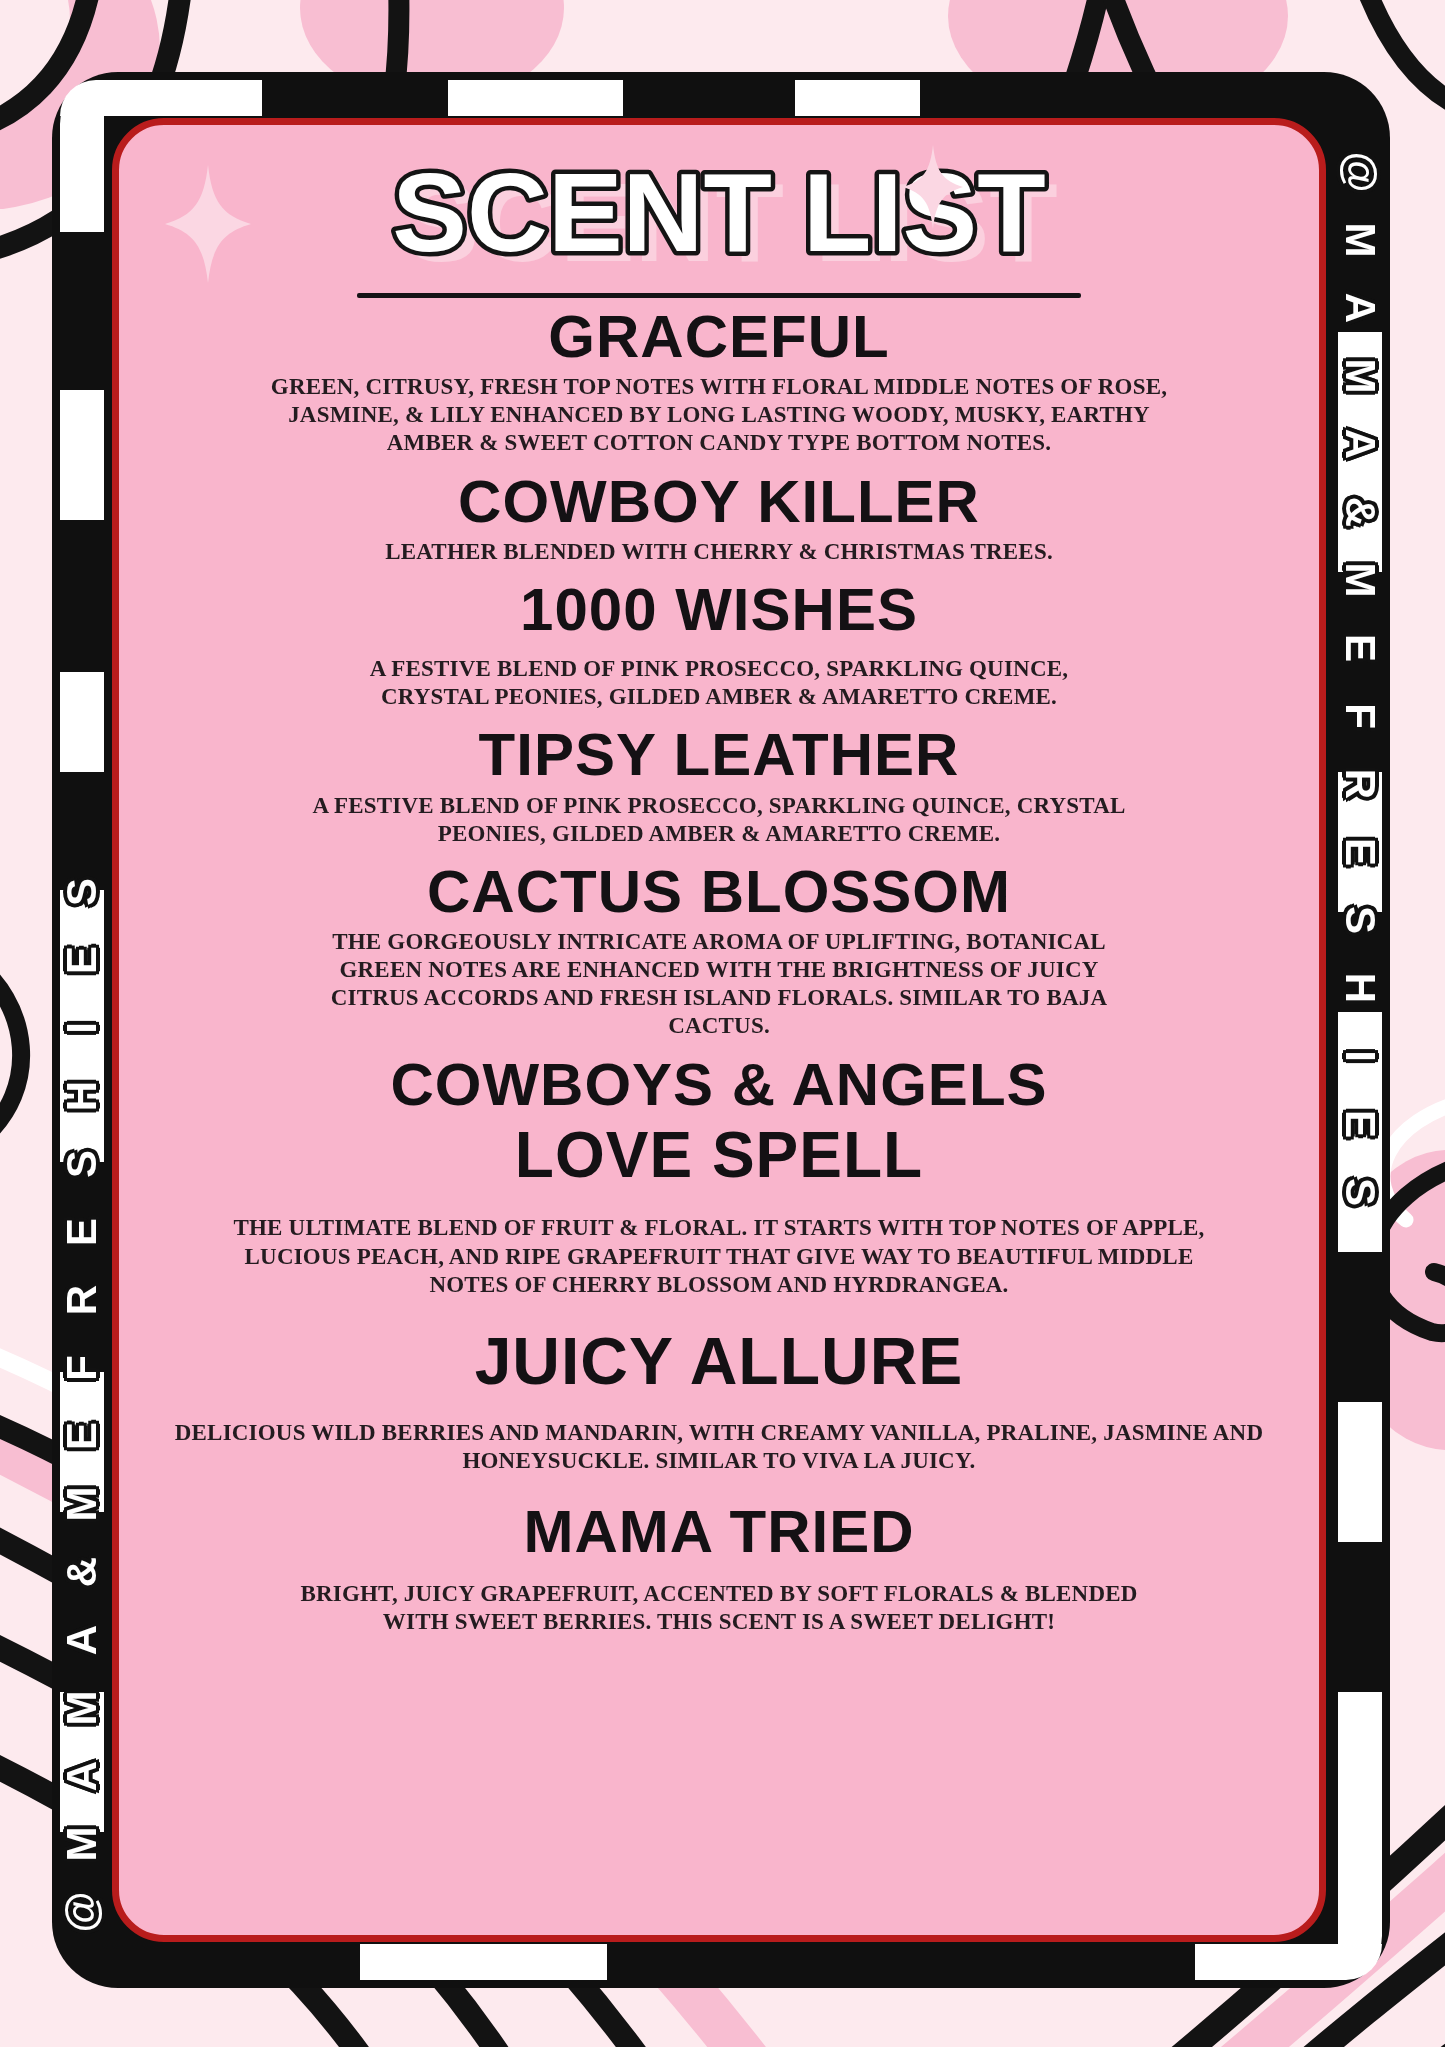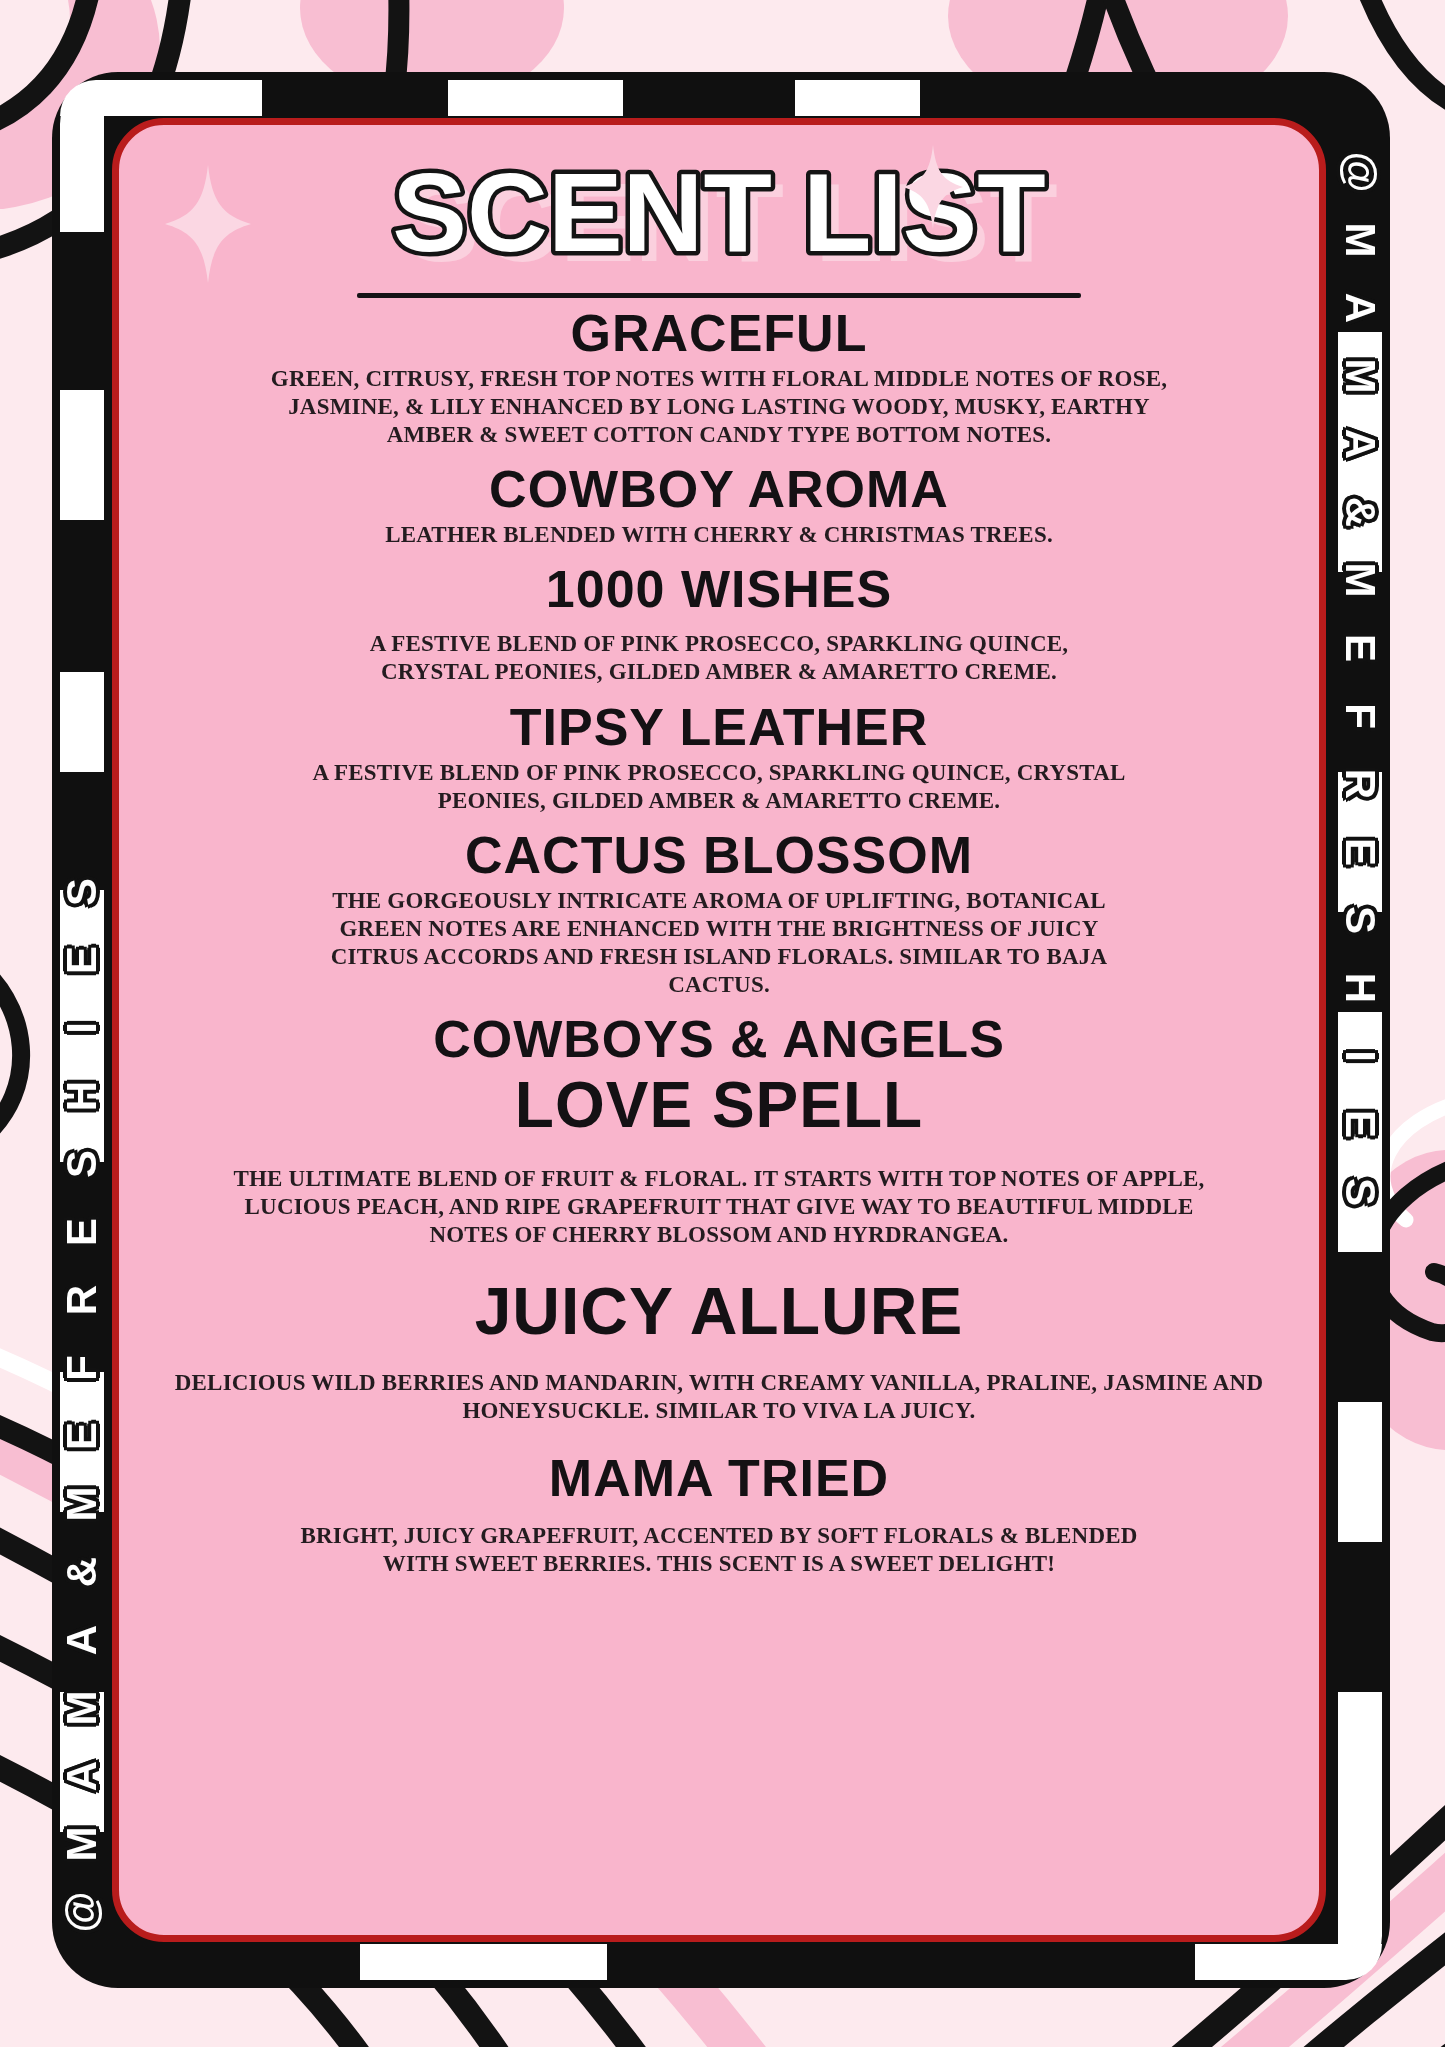--- a/index.html
+++ b/index.html
@@ -45,21 +45,21 @@
   
   .card{position:absolute;left:60px;top:46px;right:64px;bottom:46px;background:#f9b5cc;
         border:7px solid #b91c1c;border-radius:52px;z-index:2;text-align:center;}
 
   .title-wrap{position:relative;margin-top:14px;}
   .sparkle{position:absolute;}
   .sparkle.sp-left{left:46px;top:26px;}
   .sparkle.sp-right{left:784px;top:6px;}
   .divider{width:724px;height:5px;background:#161316;margin:0 auto 8px auto;border-radius:2px;}
 
-  .scent-name{margin:6px 0 0 0;font-size:52px;line-height:1.04;font-weight:bold;color:#141114;letter-spacing:1px;}
+  .scent-name{margin:6px 0 0 0;font-size:60px;line-height:1.04;font-weight:bold;color:#141114;letter-spacing:1px;}
   .scent-desc{font-family:"Liberation Serif",serif;font-weight:700;font-size:23px;line-height:1.22;
               color:#241c20;margin:5px auto 13px auto;max-width:1000px;letter-spacing:0.2px;}
   #scent-list .scent:nth-of-type(1) .scent-desc{max-width:900px;}
   #scent-list .scent:nth-of-type(3) .scent-desc{max-width:800px;margin-top:14px;}
   #scent-list .scent:nth-of-type(4) .scent-desc{max-width:830px;}
   #scent-list .scent:nth-of-type(5) .scent-desc{max-width:830px;}
   #scent-list .scent:nth-of-type(6) .scent-desc{max-width:950px;}
   #scent-list .scent:nth-of-type(7) .scent-name{font-size:64px;}
   #scent-list .scent:nth-of-type(7) .scent-desc{margin-top:26px;margin-bottom:28px;}
   #scent-list .scent:nth-of-type(8) .scent-name{font-size:66px;}
@@ -178,21 +178,21 @@
       </div>
       <div class="divider"></div>
 
       <div id="scent-list">
   <section class="scent">
     <h2 class="scent-name">GRACEFUL</h2>
     <p class="scent-desc">GREEN, CITRUSY, FRESH TOP NOTES WITH FLORAL MIDDLE NOTES OF ROSE, JASMINE, &amp; LILY ENHANCED BY LONG LASTING WOODY, MUSKY, EARTHY AMBER &amp; SWEET COTTON CANDY TYPE BOTTOM NOTES.</p>
   </section>
 
   <section class="scent">
-    <h2 class="scent-name">COWBOY AROMA</h2>
+    <h2 class="scent-name">COWBOY KILLER</h2>
     <p class="scent-desc">LEATHER BLENDED WITH CHERRY &amp; CHRISTMAS TREES.</p>
   </section>
 
 
   <section class="scent">
     <h2 class="scent-name">1000 WISHES</h2>
     <p class="scent-desc">A FESTIVE BLEND OF PINK PROSECCO, SPARKLING QUINCE, CRYSTAL PEONIES, GILDED AMBER &amp; AMARETTO CREME.</p>
   </section>
 
   <section class="scent">

